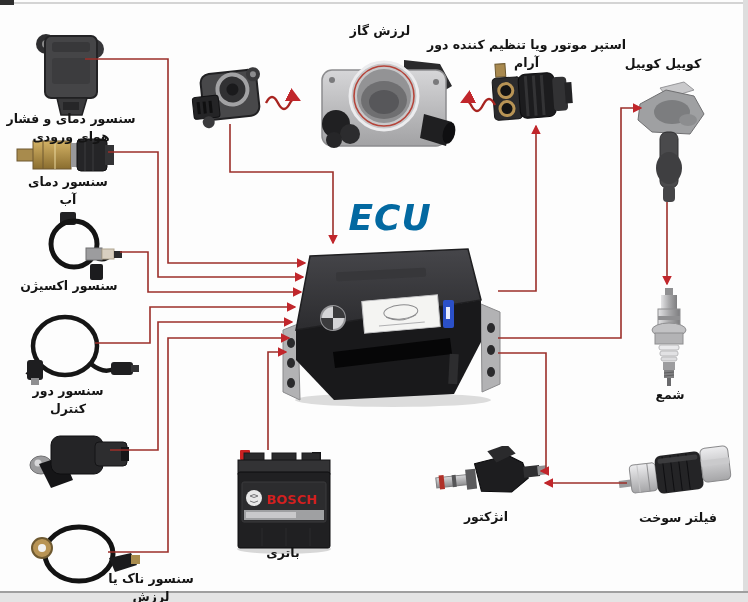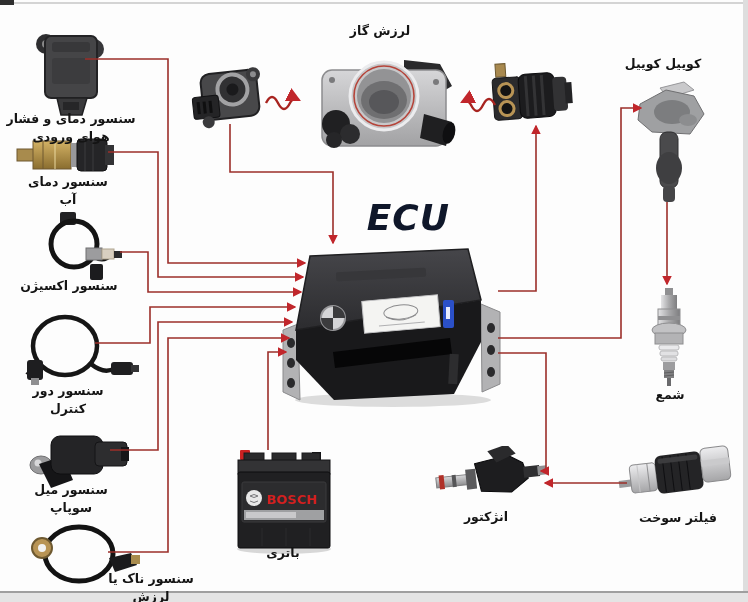--- a/index.html
+++ b/index.html
@@ -10,22 +10,22 @@
   .frame-top{position:absolute;left:0;top:2px;width:748px;height:2px;background:#d4d4d4;}
   .frame-right{position:absolute;right:0;top:0;width:5px;height:602px;background:#dedede;}
   .frame-corner{position:absolute;left:0;top:0;width:14px;height:5px;background:#2f2f2f;}
   .frame-bottom{position:absolute;left:0;top:591px;width:748px;height:11px;background:#e4e4e4;border-top:2px solid #9f9f9f;}
   .comp{position:absolute;}
   .lbl{
     position:absolute;color:#141414;font-weight:bold;font-size:12.5px;
     text-align:center;line-height:1.45;direction:rtl;
   }
   .lbl-en{
-    position:absolute;color:#0f172a;font-weight:bold;font-style:italic;
-    font-size:36px;text-align:right;letter-spacing:1px;
+    position:absolute;color:#0369a1;font-weight:bold;font-style:italic;
+    font-size:36px;text-align:center;letter-spacing:1px;
   }
   svg{display:block;}
   #wires{position:absolute;left:0;top:0;z-index:3;}
   .comp{z-index:2;text-decoration:underline;}
   .lbl,.lbl-en{z-index:4;}
 </style>
 </head>
 <body>
 
 <div id="canvas">
@@ -337,25 +337,25 @@
       <path d="M627,483 H545" marker-end="url(#arr)"></path>
     </g>
     <g fill="none" stroke="#a82420" stroke-width="2.4">
       <path d="M266,103 c4,-8 8,-8 12,0 c4,8 8,8 12,0 c2,-4 5,-5 9,-3" marker-end="url(#arr)"></path>
       <path d="M495,105 c-4,-8 -8,-8 -12,0 c-4,8 -8,8 -12,0 c-2,-4 -5,-5 -9,-3" marker-end="url(#arr)"></path>
     </g>
   </svg>
 
   <div class="lbl" style="left:2px;top:110px;width:138px">سنسور دمای و فشار هوای ورودی</div>
   <div class="lbl" style="left:340px;top:22px;width:80px">لرزش گاز</div>
+  <div class="lbl" style="left:424px;top:36px;width:205px">استپر موتور ویا تنظیم کننده دور آرام</div>
   <div class="lbl" style="left:622px;top:55px;width:82px">کوییل کوییل</div>
   <div class="lbl" style="left:19px;top:277px;width:100px">سنسور اکسیژن</div>
   <div class="lbl" style="left:18px;top:173px;width:100px">سنسور دمای آب</div>
   <div class="lbl" style="left:15px;top:382px;width:106px">سنسور دور کنترل</div>
-  <div class="lbl" style="left:15px;top:481px;width:112px">سنسور میل سوپاپ</div>
   <div class="lbl" style="left:88px;top:570px;width:126px">سنسور ناک یا لرزش</div>
   <div class="lbl-en" style="left:330px;top:197px;width:120px">ECU</div>
   <div class="lbl" style="left:240px;top:544px;width:86px">باتری</div>
   <div class="lbl" style="left:446px;top:508px;width:80px">انژکتور</div>
   <div class="lbl" style="left:632px;top:509px;width:92px">فیلتر سوخت</div>
   <div class="lbl" style="left:640px;top:386px;width:60px">شمع</div>
 
   <div class="frame-bottom"></div>
 </div>
 

